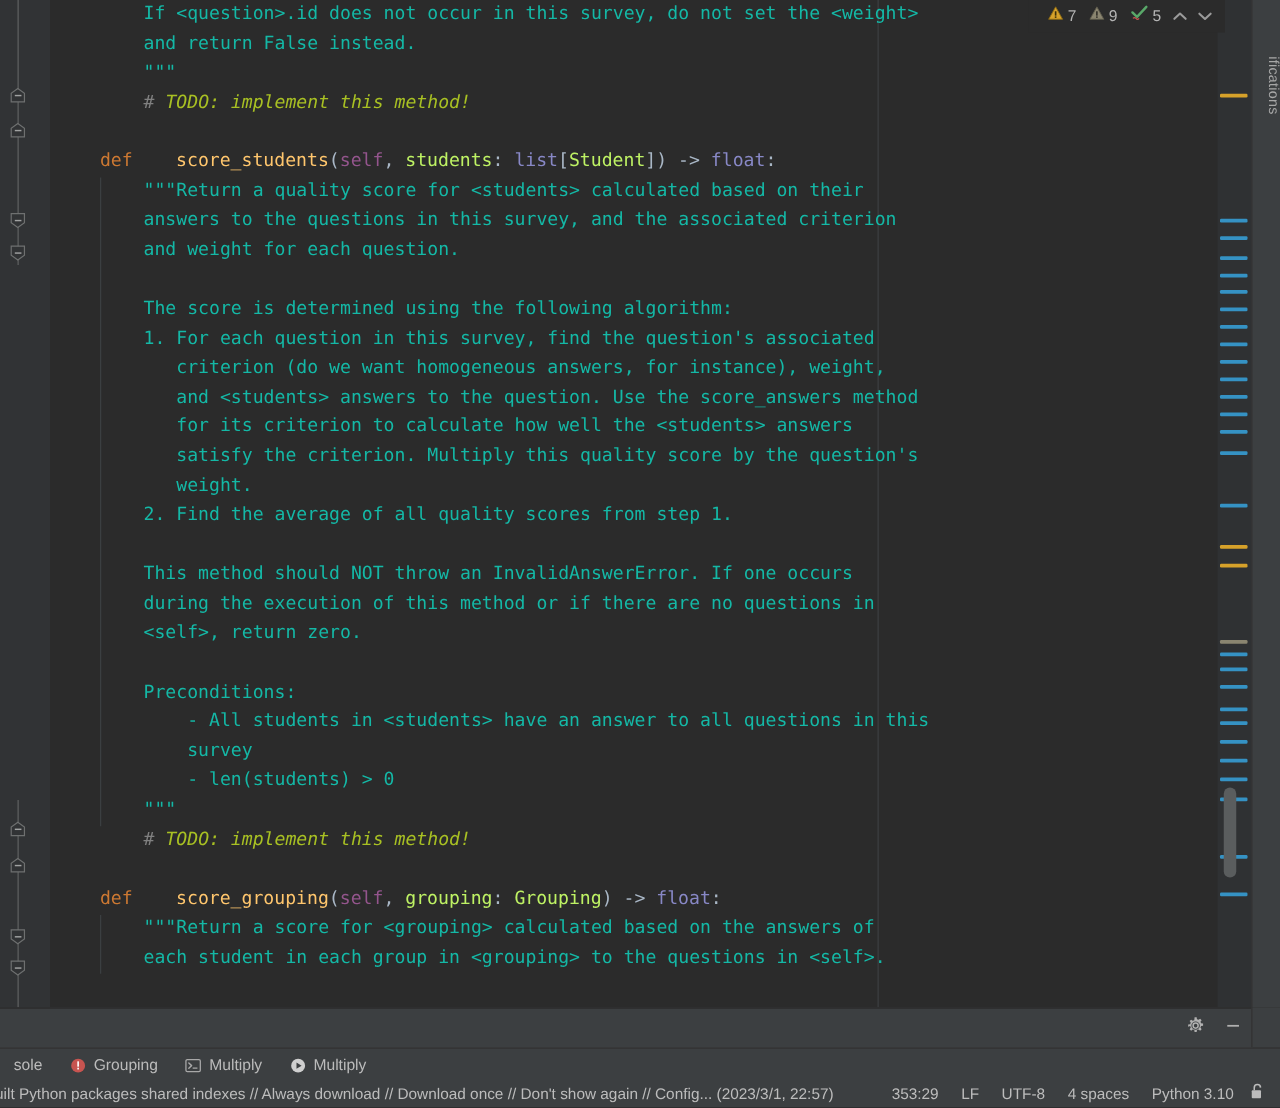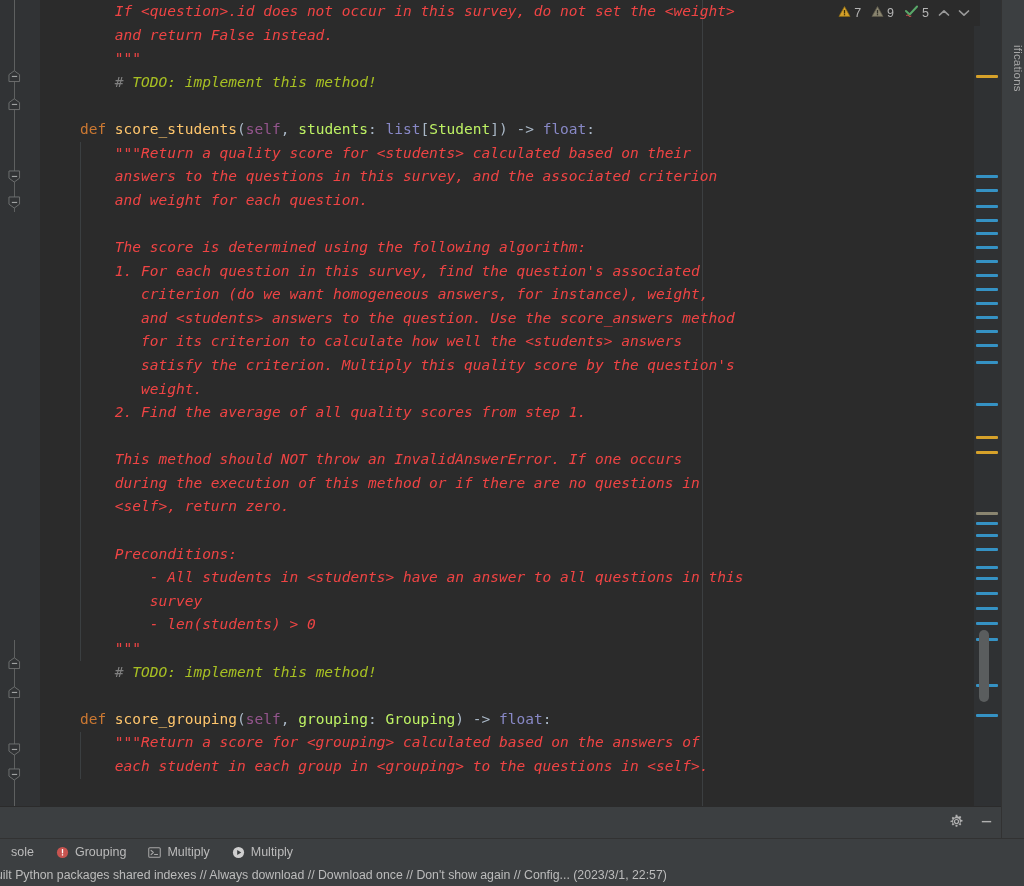--- a/index.html
+++ b/index.html
@@ -74,25 +74,25 @@
     white-space: pre;
     font-family: "DejaVu Sans Mono", "Liberation Mono", monospace;
     font-size: 14.5px;
     line-height: 23.6px;
     letter-spacing: 0px;
   }
   .ln { height: 23.6px; }
 
   
   .t-kw      { color: #cc7832; }
-  .t-fn      { color: #ffc66d; }
+  .t-fn      { color: #ffc66d; margin-left: 26px; }
   .t-self    { color: #94558d; }
   .t-plain   { color: #bef264; }
   .t-type    { color: #8888c6; }
-  .t-doc     { color: #ef4444; font-style: italic; }
+  .t-doc     { color: #14b8a6; }
   .t-todo    { color: #a8c023; font-style: italic; }
   .t-cmt     { color: #808080; }
   .t-punc    { color: #a9b7c6; }
 
   
   #stripe {
     position: absolute;
     left: 974px; top: 0;
     width: 28px; height: 806px;
     background: #2f3133;
@@ -440,15 +440,30 @@
           <circle cx="7" cy="7" r="6" fill="#cfcfcf"></circle>
           <path d="M5.6 4.3 L10 7 L5.6 9.7 Z" fill="#3c3f41"></path>
         </svg>
       </span>
       <span>Multiply</span>
     </div>
   </div>
 
   <div id="status-bar">
     <div id="status-msg">uilt Python packages shared indexes // Always download // Download once // Don't show again // Config... (2023/3/1, 22:57)</div>
+    <div id="status-right">
+      <div class="sb-item">353:29</div>
+      <div class="sb-item">LF</div>
+      <div class="sb-item">UTF-8</div>
+      <div class="sb-item">4 spaces</div>
+      <div class="sb-item">Python 3.10</div>
+      <div class="sb-ico">
+        <span>
+          <svg width="12" height="14" viewBox="0 0 12 14">
+            <path d="M3.4 6.2 V4.1 a2.5 2.5 0 0 1 5 0" fill="none" stroke="#bcbcbc" stroke-width="1.25"></path>
+            <rect x="1.4" y="6.2" width="7.4" height="6.3" rx="0.7" fill="#bcbcbc"></rect>
+          </svg>
+        </span>
+      </div>
+    </div>
   </div>
 
 </div>
 
 </body></html>

